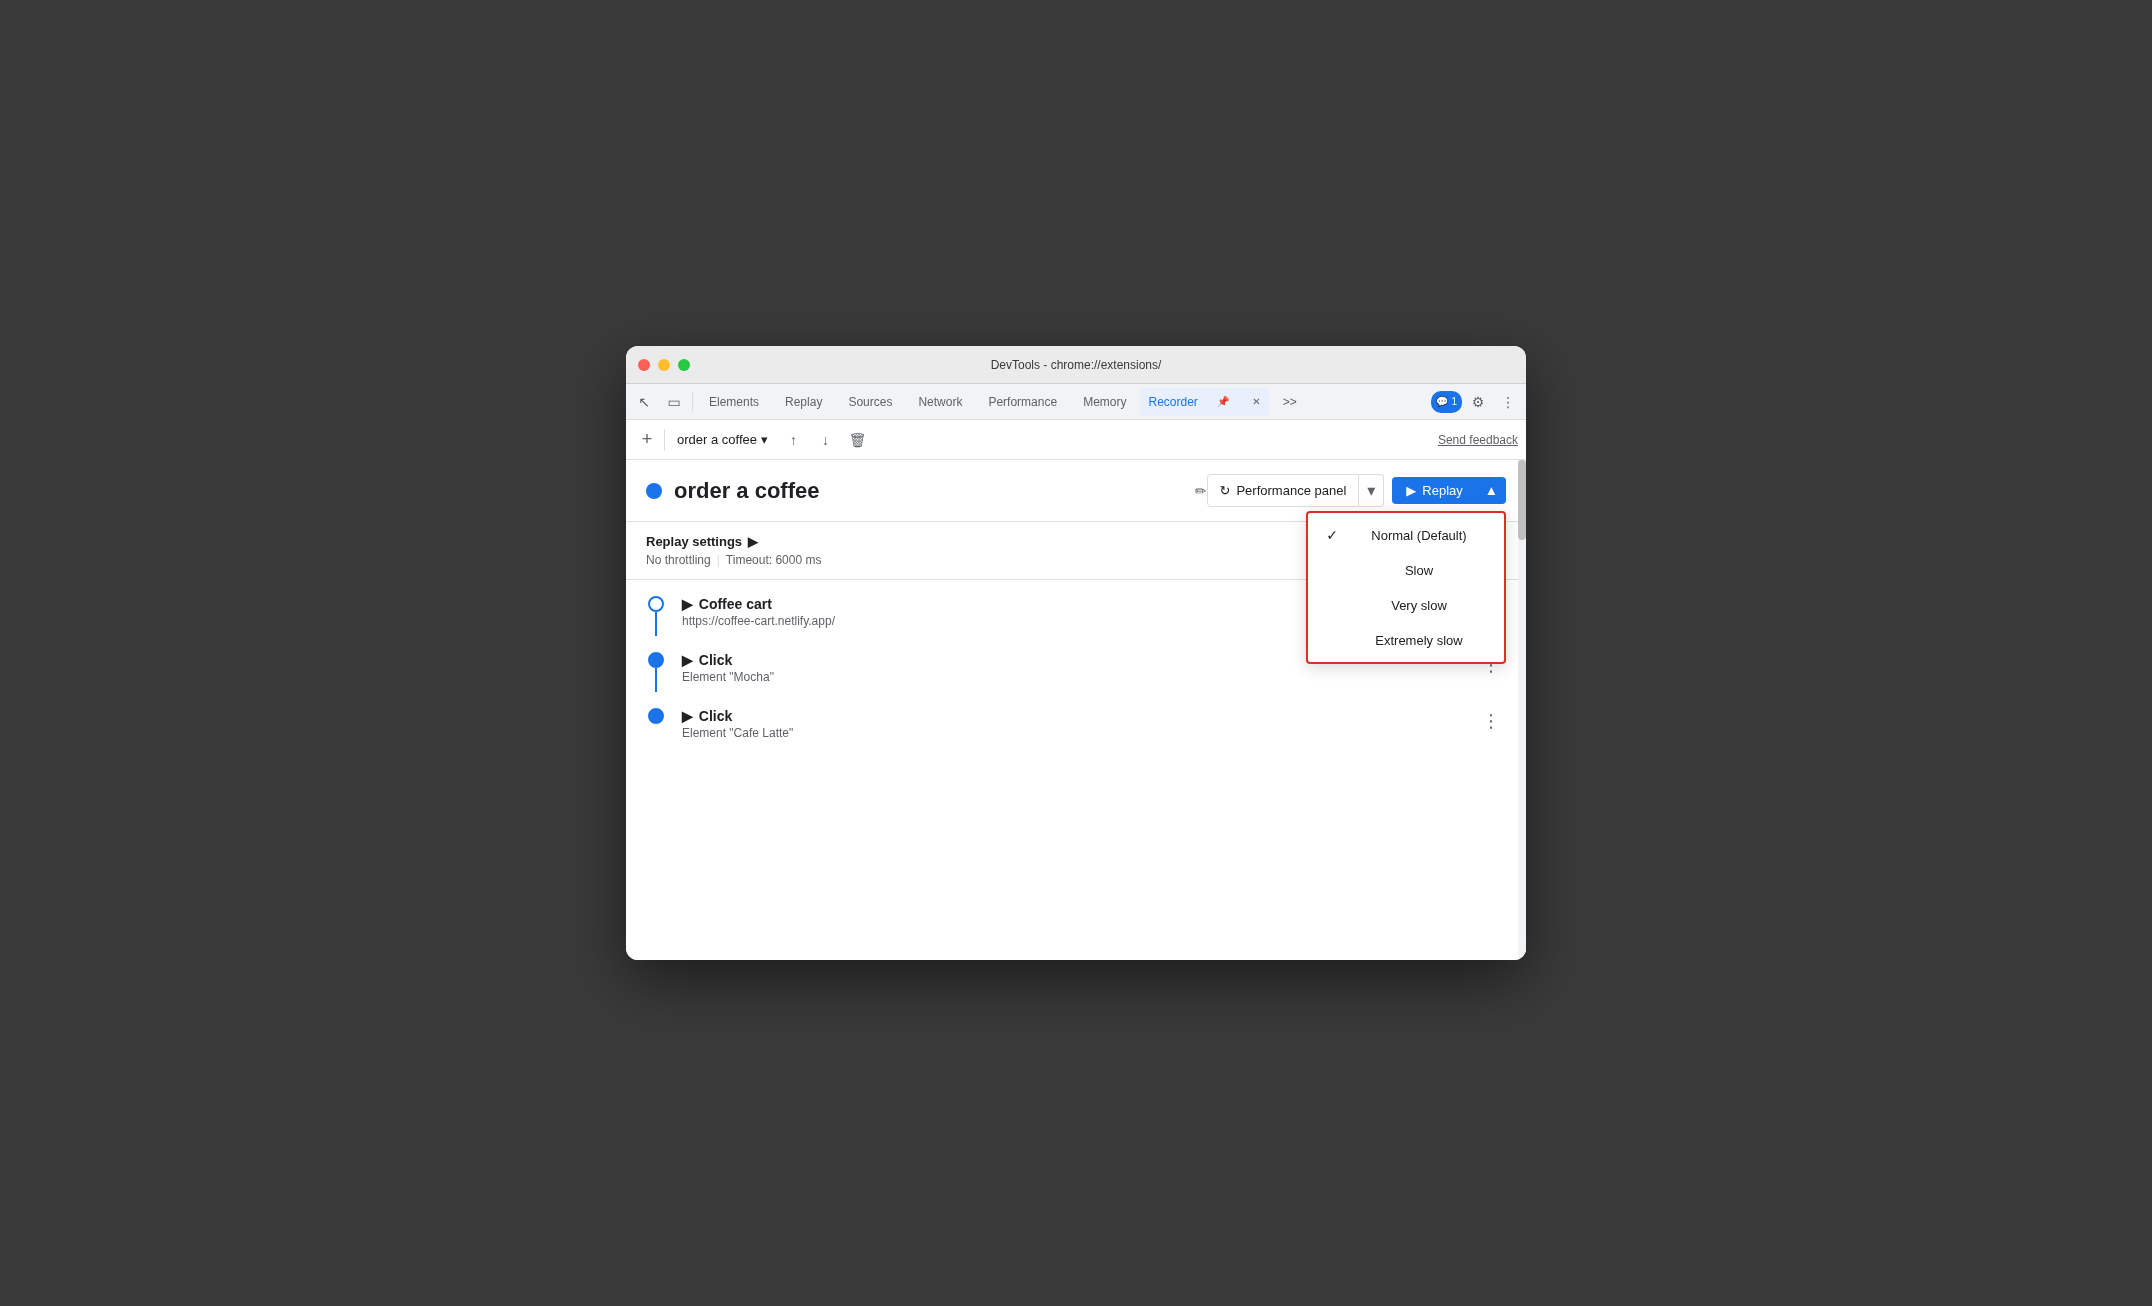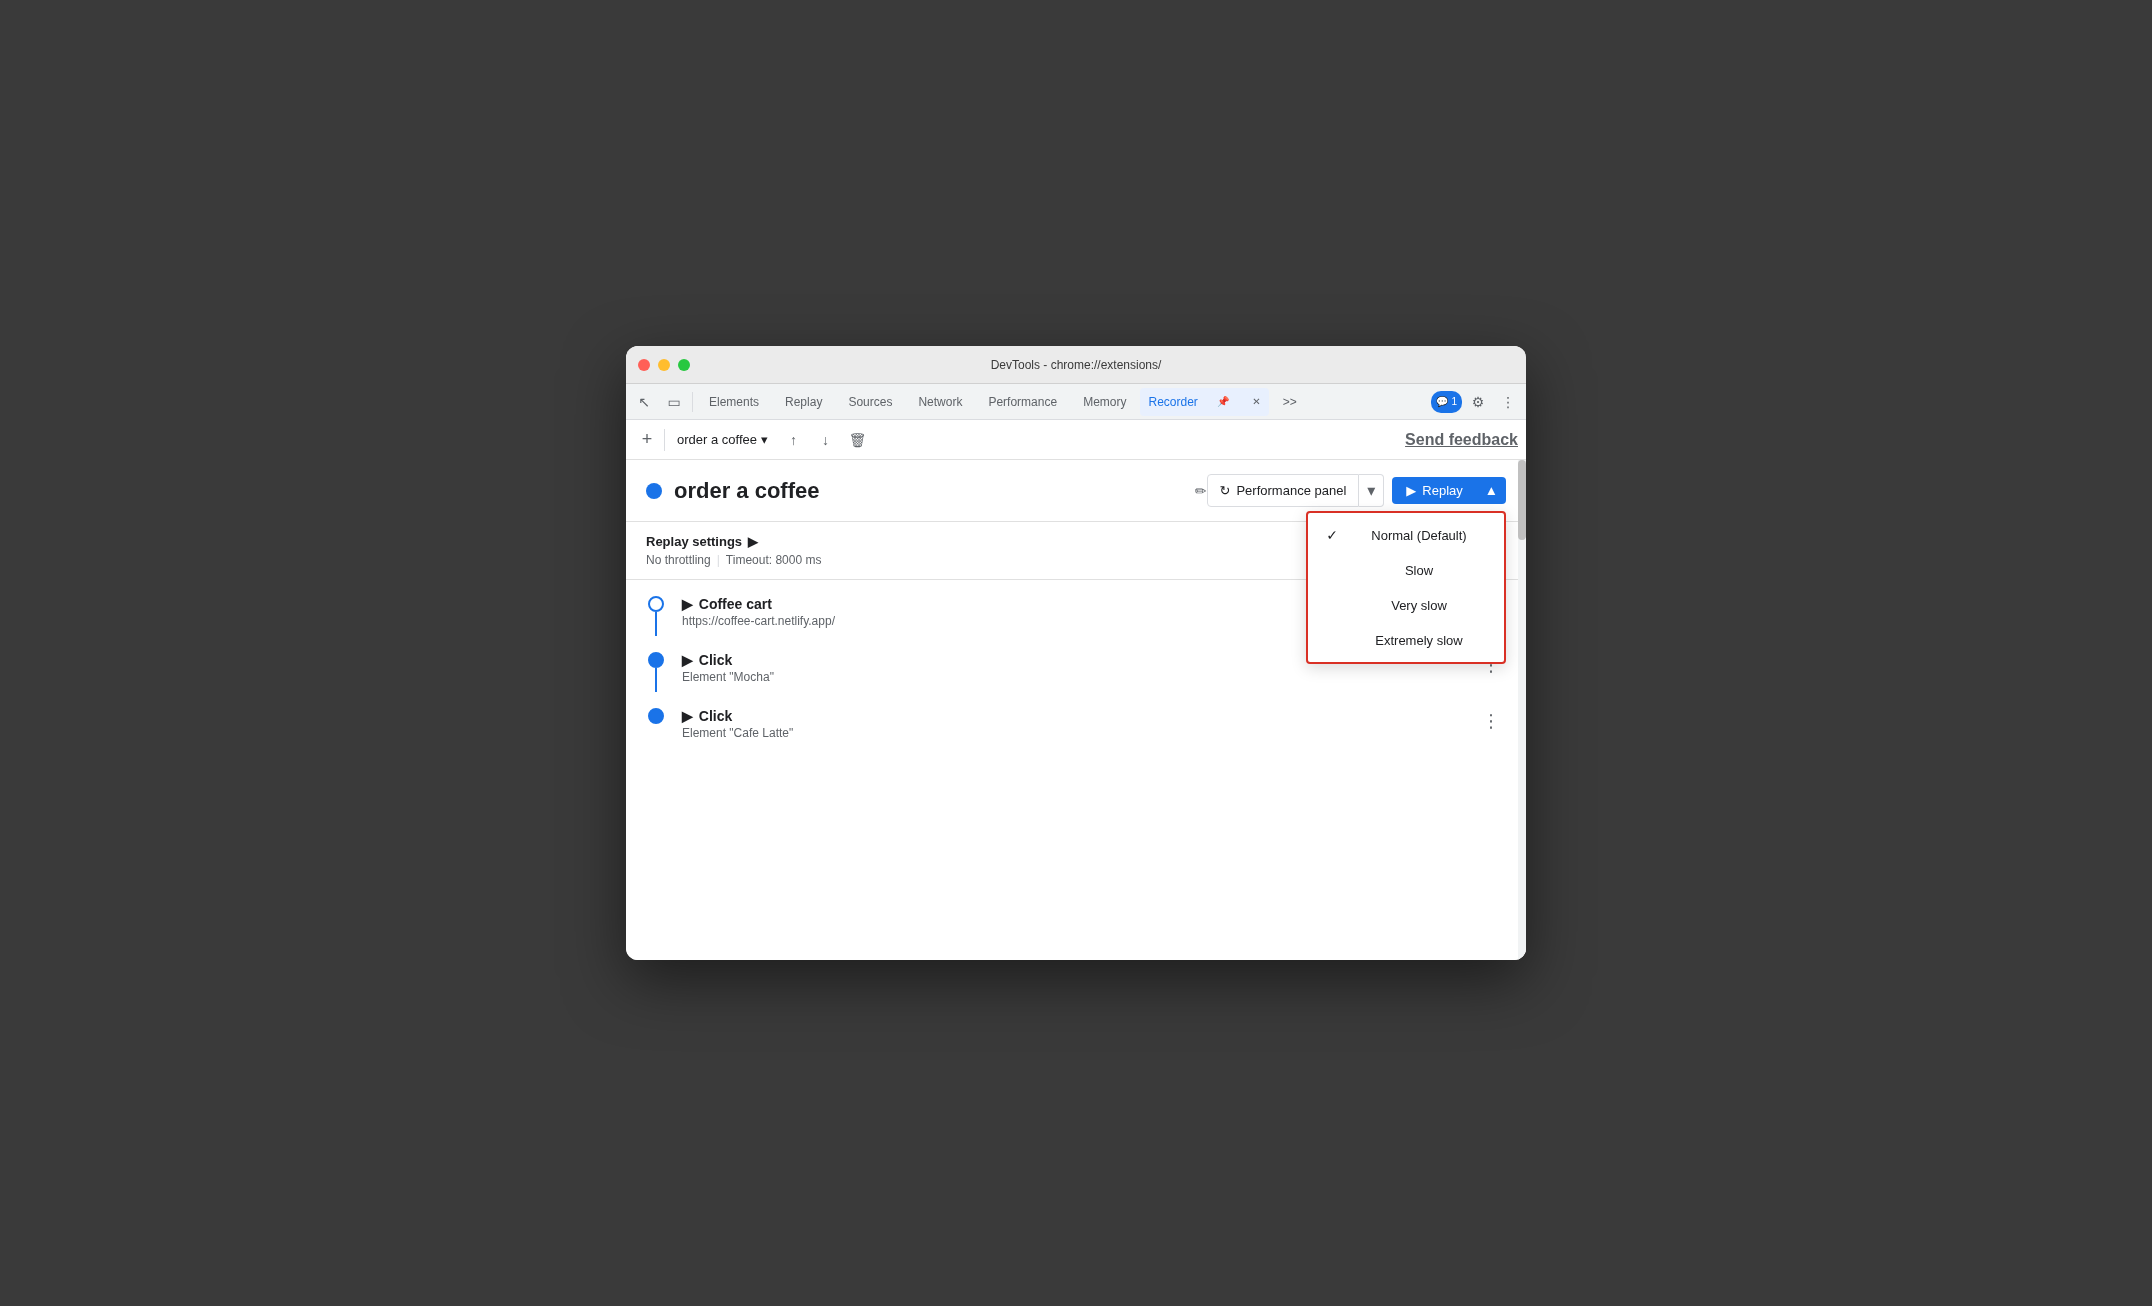--- a/index.html
+++ b/index.html
@@ -180,25 +180,24 @@
       justify-content: center;
       border-radius: 4px;
       cursor: pointer;
       color: #5f6368;
       font-size: 14px;
       border: none;
       background: none;
     }
     .send-feedback {
       margin-left: auto;
-      font-size: 16px;
+      font-size: 12px;
       color: #5f6368;
       cursor: pointer;
       text-decoration: underline;
-      font-weight: bold;
     }
     
     .main-content {
       background: #ffffff;
       min-height: 500px;
       position: relative;
     }
     
     .recording-header {
       padding: 14px 20px;
@@ -534,21 +533,21 @@
     </div>
 
     <div class="settings-section">
       <div class="settings-title">
         <span>Replay settings</span>
         <span>▶</span>
       </div>
       <div class="settings-subtitle">
         <span>No throttling</span>
         <span class="settings-pipe">|</span>
-        <span>Timeout: 8000 ms</span>
+        <span>Timeout: 6000 ms</span>
       </div>
     </div>
 
     <div class="steps-container">
 
       <div class="step-item">
         <div class="step-timeline">
           <div class="step-circle"></div>
           <div class="step-line"></div>
         </div>

